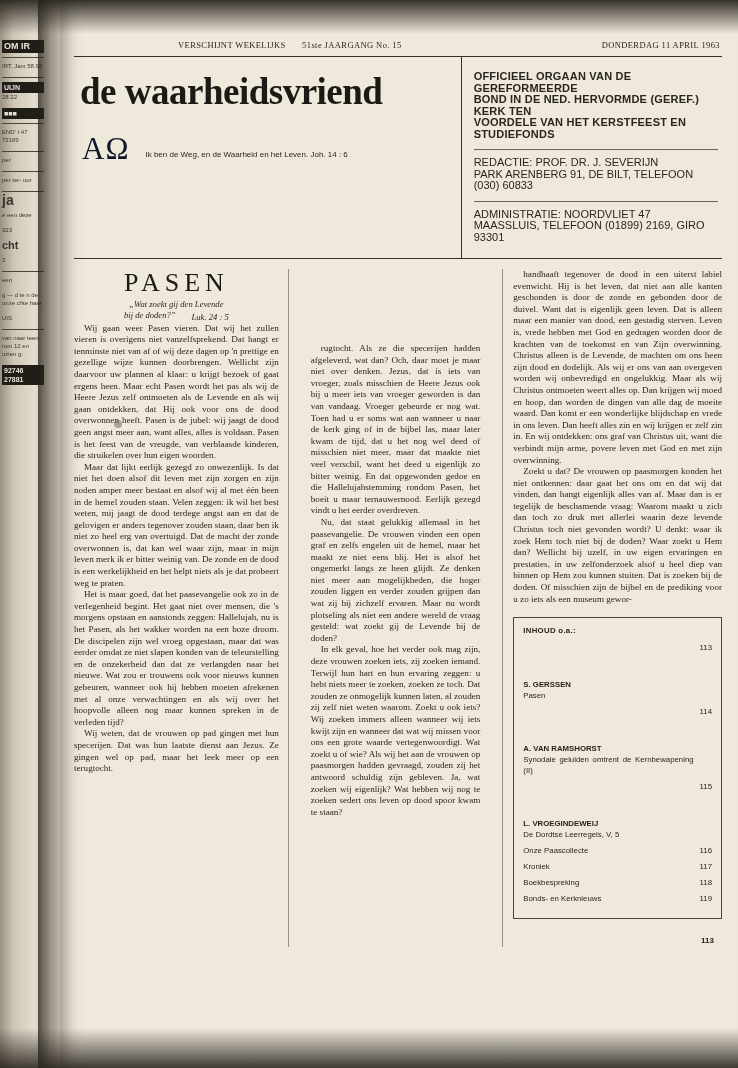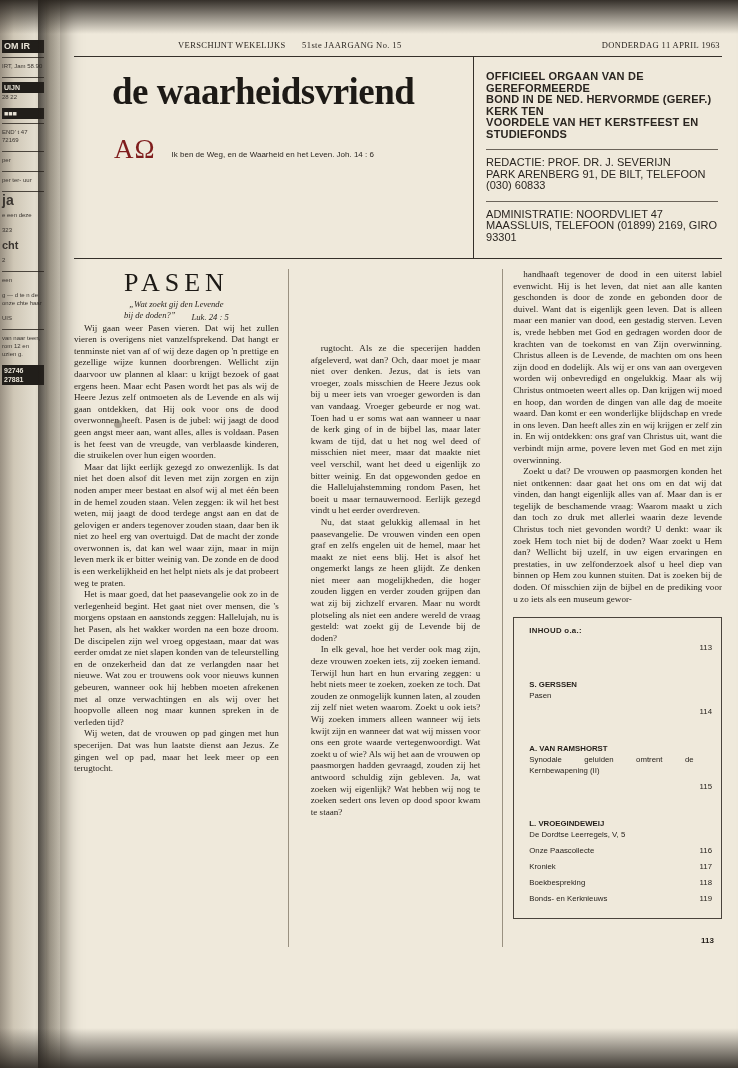--- a/index.html
+++ b/index.html
@@ -93,41 +93,40 @@
   .masthead-wrap {
     display: flex;
     margin: 0 6px;
     border-bottom: 1.4px solid #35302a;
   }
   .mast-left {
     width: 395px;
     padding: 14px 0 8px 2px;
     box-sizing: border-box;
     border-right: 1.1px solid #35302a;
-    margin-left: 32px;
   }
   .mast-title {
     font-family: "Liberation Serif", serif;
     font-weight: bold;
     font-size: 37px;
     letter-spacing: -0.5px;
     color: #1d1a16;
     line-height: 42px;
     margin-left: 4px;
   }
   .mast-sub {
     display: flex;
     align-items: flex-end;
     margin-top: 22px;
     padding-bottom: 6px;
   }
   .alpha-omega {
     font-family: "Liberation Serif", serif;
-    font-size: 27px;
-    color: #7f1d1d;
+    font-size: 31px;
+    color: #0f172a;
     letter-spacing: 1px;
     margin-left: 6px;
     line-height: 28px;
   }
   .motto {
     font-family: "Liberation Sans", sans-serif;
     font-size: 8px;
     color: #2a2520;
     margin-left: 16px;
     padding-bottom: 4px;
@@ -186,21 +185,21 @@
   }
   .epi-row { display:flex; justify-content:center; gap:16px; }
   .col p { margin: 0 0 0 0; text-indent: 10px; }
   .col p.first { text-indent: 10px; }
   .spacer-top { height: 74px; }
 
   
   .inhoud {
     margin-top: 12px;
     border: 1.1px solid #4a443c;
-    padding: 7px 9px 9px 15px;
+    padding: 7px 9px 9px 9px;
     font-family: "Liberation Sans", sans-serif;
     font-size: 7.8px;
     line-height: 11px;
     color: #241f1a;
   }
   .inhoud .ttl { font-weight: bold; letter-spacing: .3px; margin-bottom: 6px; }
   .inhoud .entry { display: flex; justify-content: space-between; margin-bottom: 5px; }
   .inhoud .entry .txt { padding-right: 6px; }
   .inhoud .entry .txt .auth { font-weight: bold; display: block; margin-top: 37px; }
   .inhoud .entry .pg { white-space: nowrap; }

